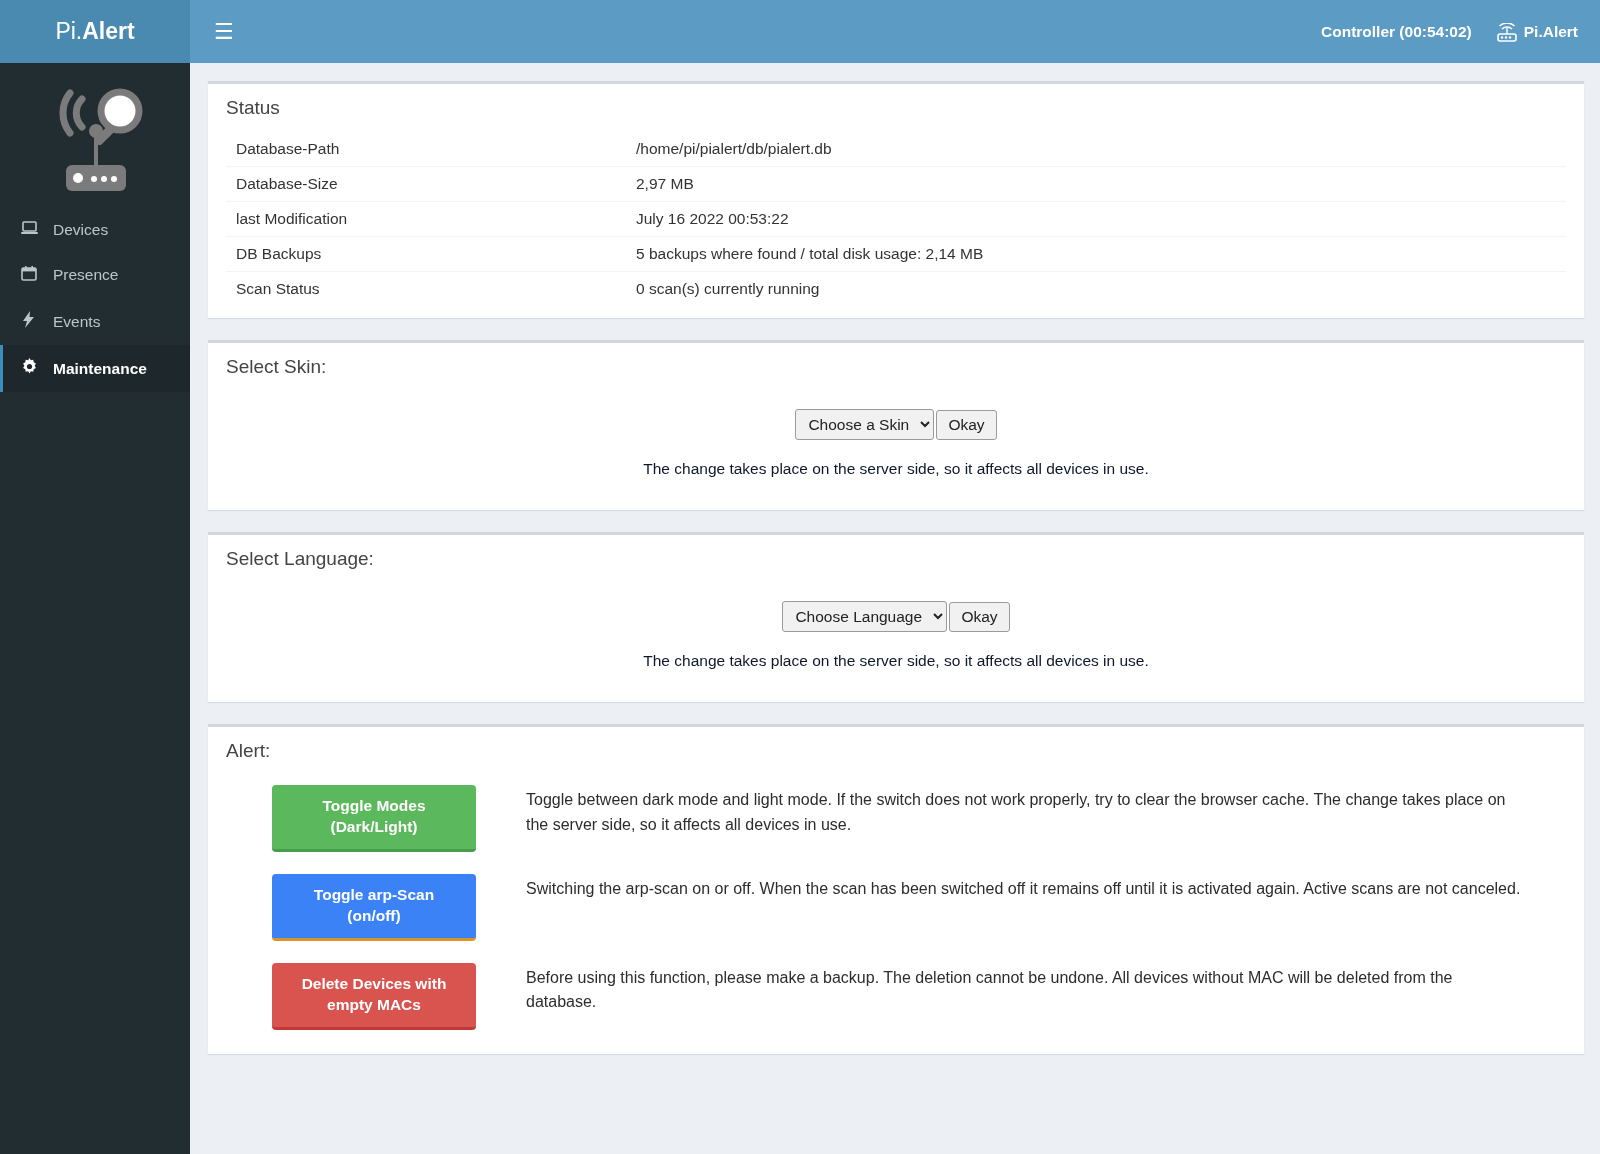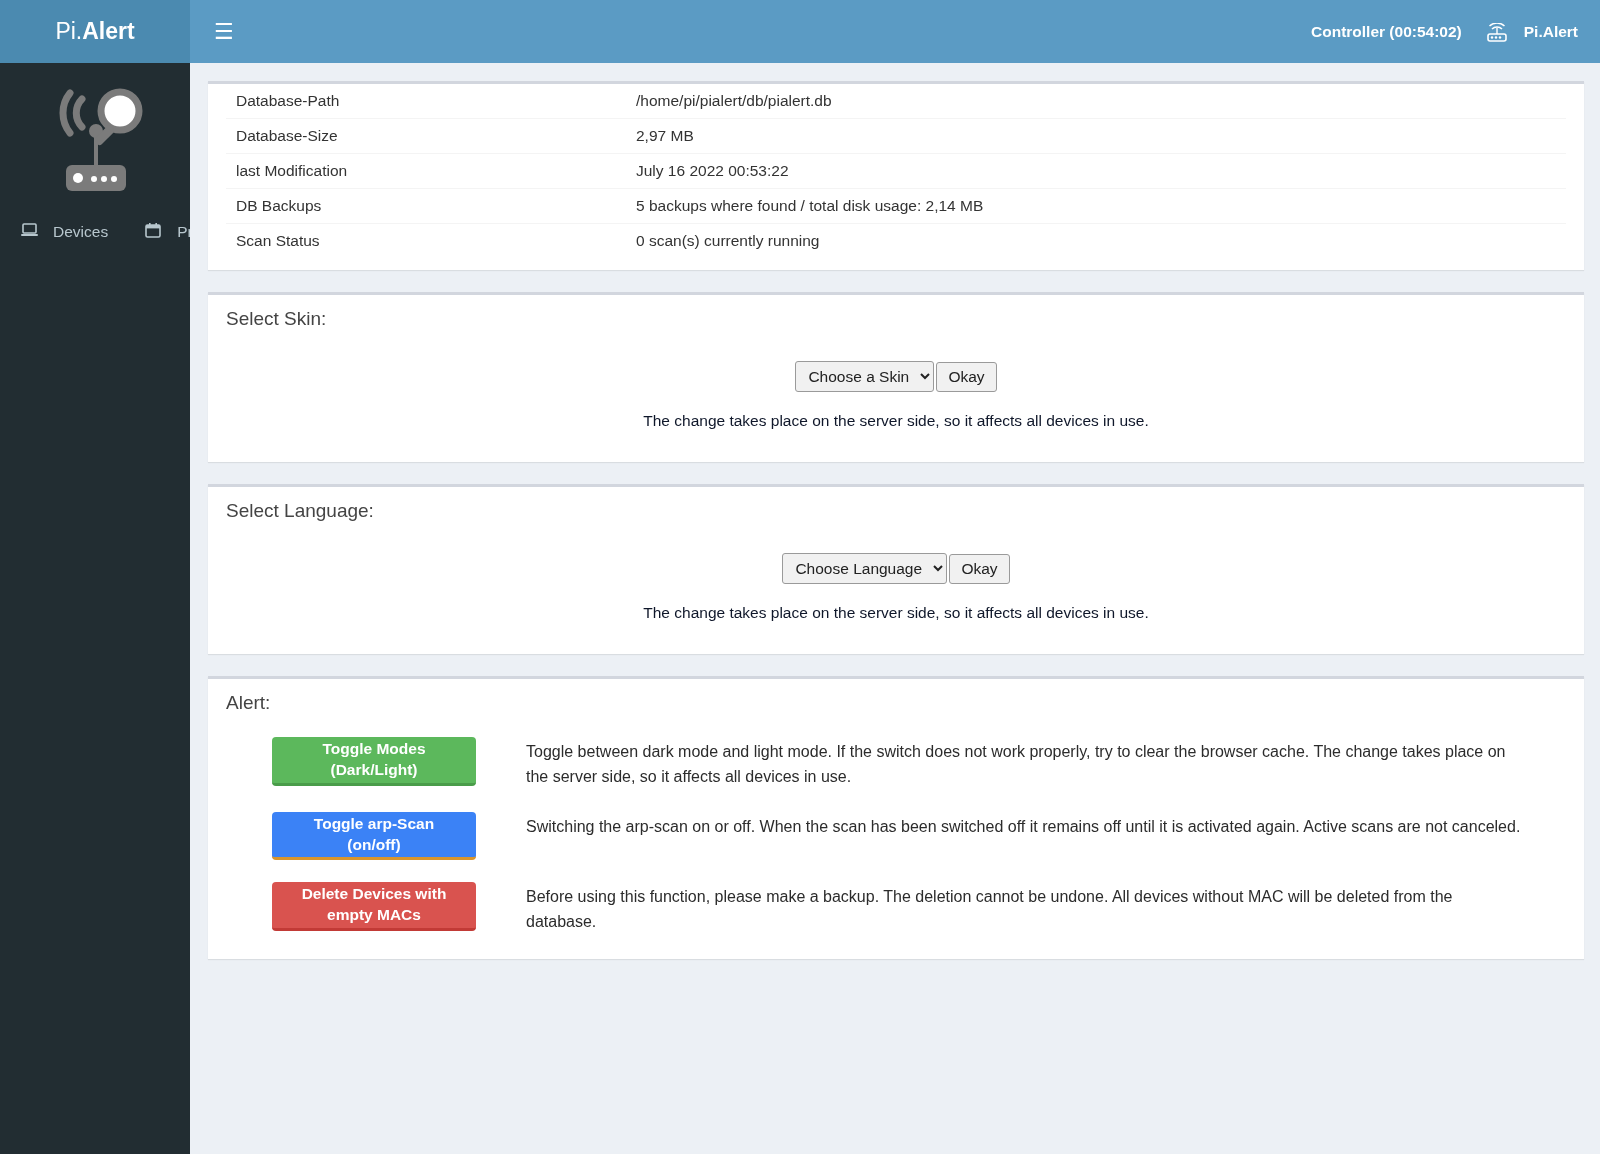--- a/index.html
+++ b/index.html
@@ -33,28 +33,28 @@
     color: #fff;
   }
   .hamburger {
     font-size: 22px; line-height: 1; cursor: pointer;
     color: #fff; padding: 4px 6px;
   }
   .topbar-right {
     margin-left: auto; display: flex; align-items: center; gap: 22px;
     font-size: 15.5px; font-weight: 700;
   }
-  .topbar-user { display: flex; align-items: center; gap: 14px; font-weight: 700; }
+  .topbar-user { display: flex; align-items: center; gap: 4px; font-weight: 700; }
   .router-icon { display: inline-block; width: 26px; height: 18px; }
 
   
   .brand-img {
     height: 145px; display: flex; align-items: center; justify-content: center;
   }
-  .nav { display: flex; }
+  .nav { display: flex; flex-direction: column; }
   .nav-item {
     display: flex; align-items: center; gap: 14px;
     padding: 13px 16px; color: #b8c7ce; font-size: 15.5px;
     border-left: 3px solid transparent; cursor: pointer;
   }
   .nav-item .nav-ico { width: 20px; text-align: center; font-size: 16px; display: inline-block; }
   .nav-item.active {
     background: #1e282c; color: #fff; font-weight: 700;
     border-left-color: #3c8dbc;
   }
@@ -105,21 +105,21 @@
   }
   .note {
     text-align: center; font-size: 15.5px; color: #0f172a;
     padding: 12px 0 20px 0;
   }
 
   
   .tool-row { display: flex; align-items: flex-start; padding: 10px 0 12px 0; }
   .tool-btn-cell { width: 250px; padding-left: 46px; flex: 0 0 296px; }
   .tool-btn {
-    display: block; width: 204px; padding: 2px 6px;
+    display: block; width: 204px; padding: 11px 6px;
     text-align: center; color: #fff; font-size: 15.5px; font-weight: 700;
     border-radius: 4px; border: none; cursor: pointer; line-height: 1.35;
     font-family: "Liberation Sans", sans-serif;
   }
   .tool-btn.green  { background: #5cb85c; border-bottom: 3px solid #4a9c4a; }
   .tool-btn.orange { background: #3b82f6; border-bottom: 3px solid #d8952c; }
   .tool-btn.red    { background: #d9534f; border-bottom: 3px solid #c23a36; }
   .tool-desc {
     flex: 1; font-size: 16px; color: #2c2c2c; line-height: 1.55;
     padding: 3px 44px 0 4px;
@@ -217,20 +217,21 @@
           </span>
           <span>Pi.Alert</span>
         </span>
       </div>
     </div>
 
     <div class="content">
 
 
       <div class="box">
+        <div class="box-header">Status</div>
         <div class="box-body">
           <table class="status">
             <tbody>
                 <tr>
               <td class="k">Database-Path</td>
               <td>/home/pi/pialert/db/pialert.db</td>
             </tr>
             <tr>
               <td class="k">Database-Size</td>
               <td>2,97 MB</td>

